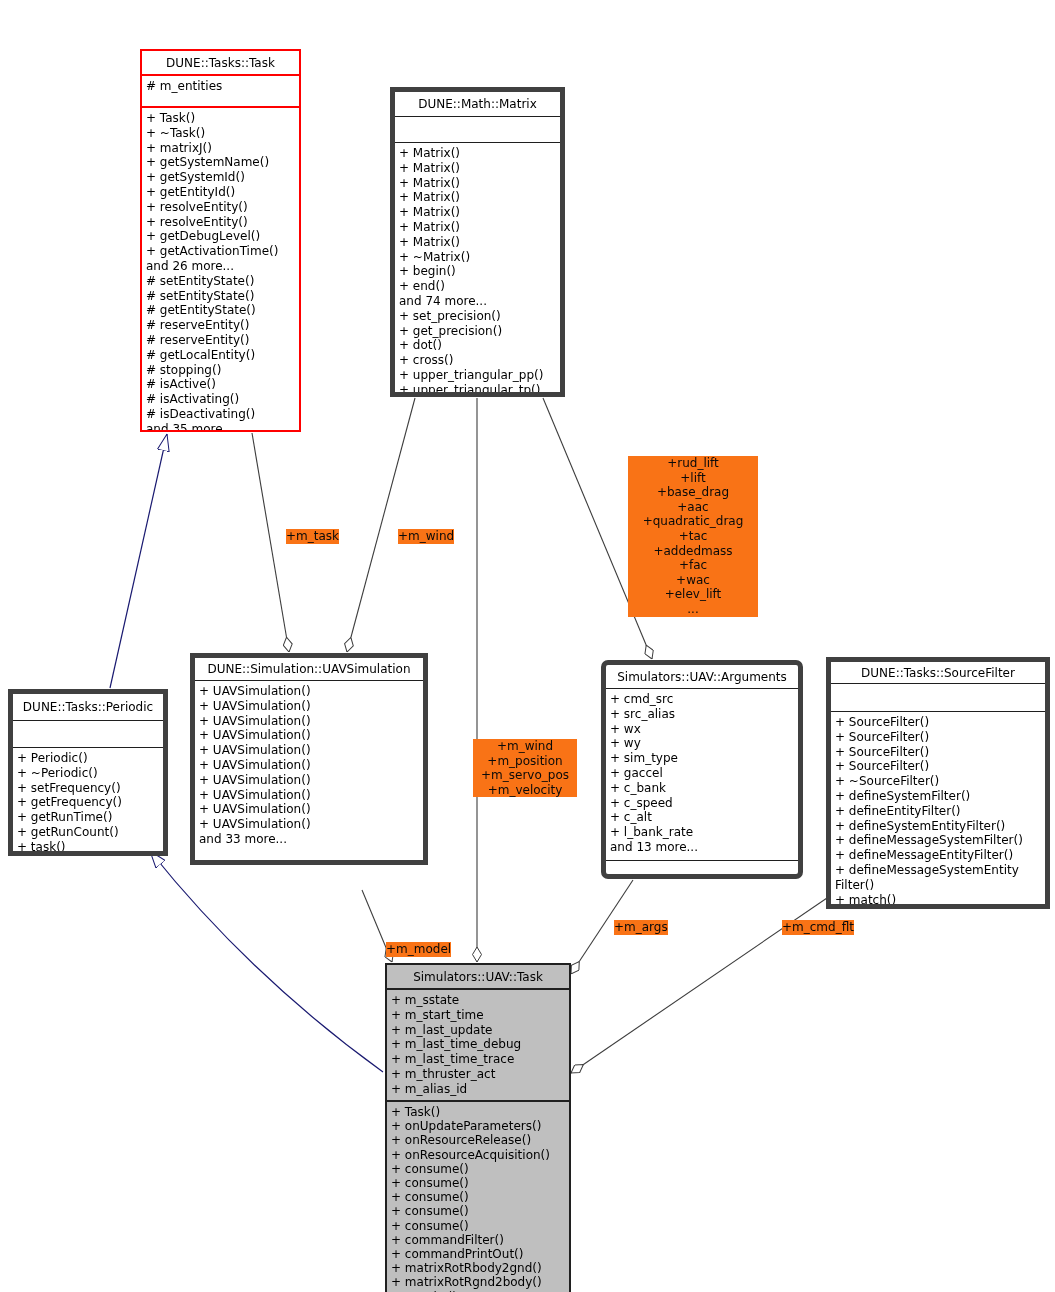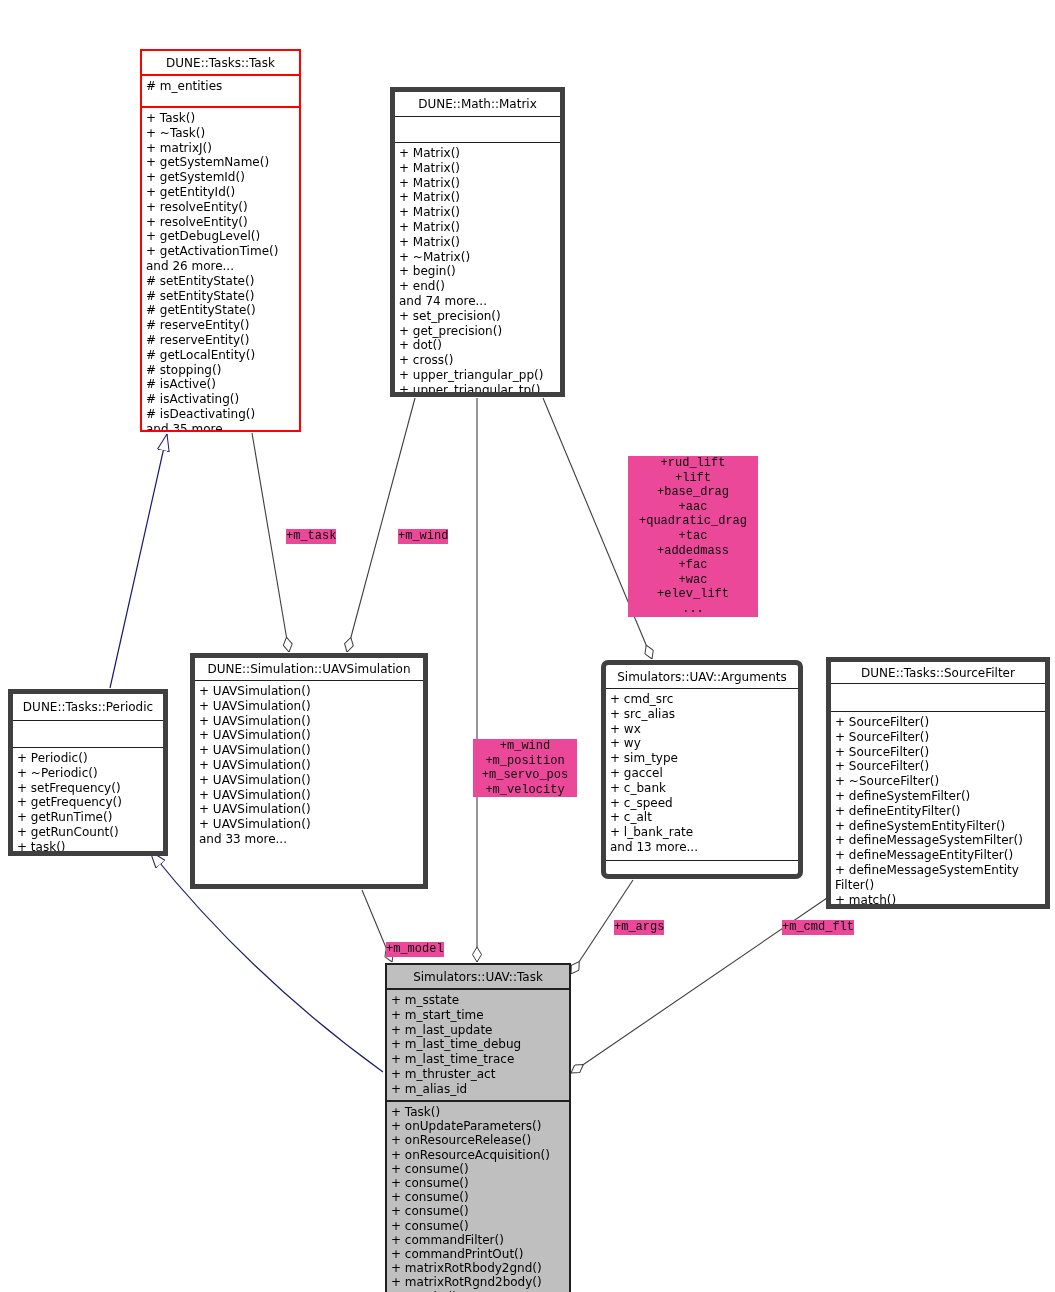--- a/index.html
+++ b/index.html
@@ -34,42 +34,42 @@
   #box-task-red .attrs { height:32px; }
 
   #box-matrix       { left:390px; top:43px;  width:175px; height:310px; }
   #box-matrix .title { height:25px; }
   #box-matrix .attrs { height:26px; }
 
   #box-periodic     { left:8px;   top:645px; width:160px; height:167px; }
   #box-periodic .title { height:27px; }
   #box-periodic .attrs { height:27px; }
 
-  #box-uavsim       { left:190px; top:609px; width:238px; height:236px; }
+  #box-uavsim       { left:190px; top:609px; width:238px; height:212px; }
   #box-uavsim .title { height:23px; }
   #box-uavsim .attrs { height:40px; }
 
   #box-arguments    { left:601px; top:616px; width:202px; height:219px;border-radius:7px; }
   #box-arguments .title { height:24px; }
   #box-arguments .attrs { height:172px; }
 
   #box-sourcefilter { left:826px; top:613px; width:224px; height:252px; }
   #box-sourcefilter .title { height:22px; }
   #box-sourcefilter .attrs { height:28px; }
   #box-sourcefilter .members div { white-space:normal; }
 
   #box-uavtask      { left:385px; top:919px; width:186px; height:364px; }
   #box-uavtask .title { height:25px; }
   #box-uavtask .attrs { height:112px; }
   #box-uavtask .methods { line-height:14.2px; }
 
   
   .edge-label {
     position:absolute; font-size:12px; line-height:14.6px; color:#0a0a0a;
-    background:#ec4899; white-space:nowrap;font-family:Liberation Mono, monospace;
+    background:#f97316; white-space:nowrap;
   }
   .edge-label-list { text-align:center; }
   #lbl-m-task    { left:286px; top:485px; }
   #lbl-m-wind    { left:398px; top:485px; }
   #lbl-args-list { left:628px; top:412px; width:130px; }
   #lbl-matrix-list { left:473px; top:695px; width:104px; }
   #lbl-m-model   { left:386px; top:898px; }
   #lbl-m-args    { left:614px; top:876px; }
   #lbl-m-cmd-flt { left:782px; top:876px; }
 </style>

